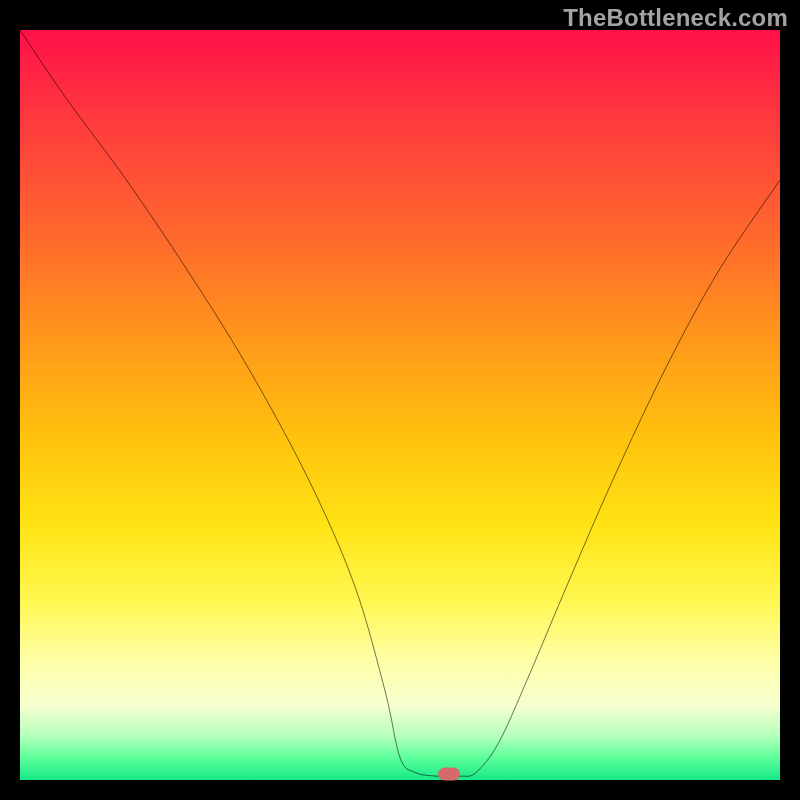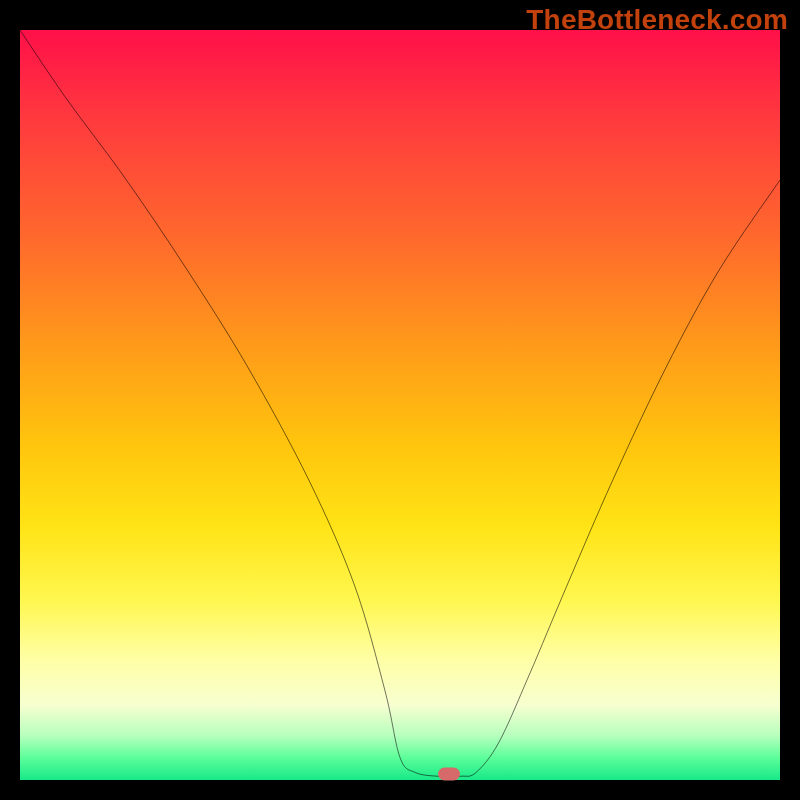--- a/index.html
+++ b/index.html
@@ -8,23 +8,23 @@
     position: relative;
     width: 800px;
     height: 800px;
     background: #000;
   }
   .watermark {
     position: absolute;
     top: 4px;
     right: 12px;
     font-family: Arial, Helvetica, sans-serif;
-    font-size: 28px;
+    font-size: 24px;
     font-weight: 600;
-    color: #c2410c;
+    color: #a3a3a3;
     letter-spacing: 0.2px;
   }
   .plot {
     position: absolute;
     left: 20px;
     top: 30px;
     width: 760px;
     height: 750px;
   }
   .plot-bg {

